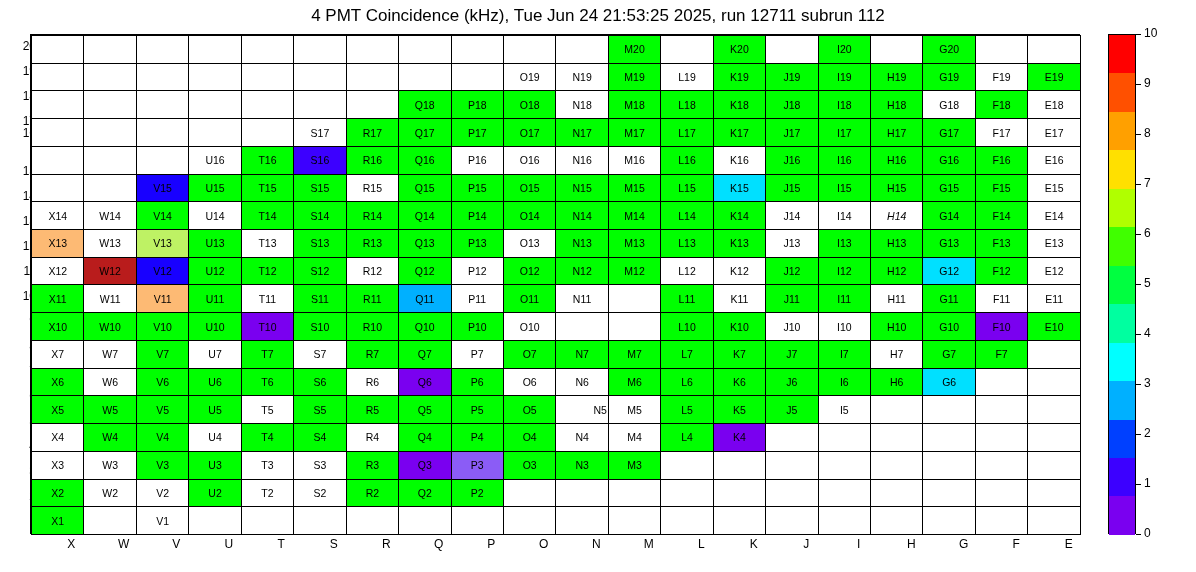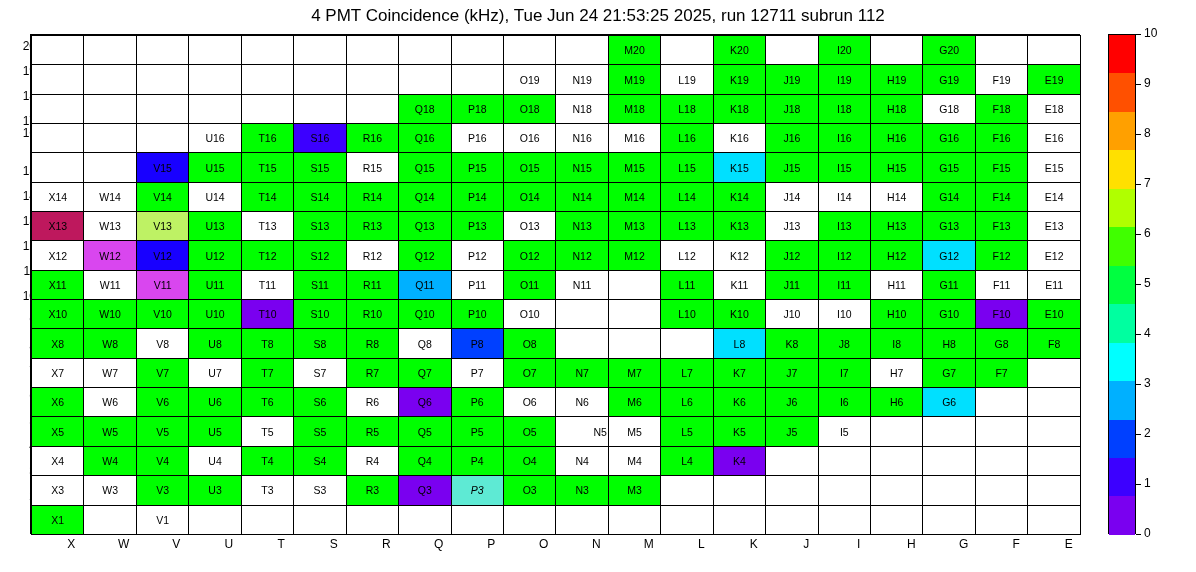--- a/index.html
+++ b/index.html
@@ -122,20 +122,42 @@
               <td style="background: rgb(0, 255, 0);">I18</td>
               <td style="background: rgb(0, 255, 0);">H18</td>
               <td style="background: rgb(255, 255, 255);">G18</td>
               <td style="background: rgb(0, 255, 0);">F18</td>
               <td style="background: rgb(255, 255, 255);">E18</td>
             </tr>
             <tr>
               <td style="background: rgb(255, 255, 255);"></td>
               <td style="background: rgb(255, 255, 255);"></td>
               <td style="background: rgb(255, 255, 255);"></td>
+              <td style="background: rgb(255, 255, 255);"></td>
+              <td style="background: rgb(255, 255, 255);"></td>
+              <td style="background: rgb(255, 255, 255);">S17</td>
+              <td style="background: rgb(0, 255, 0);">R17</td>
+              <td style="background: rgb(0, 255, 0);">Q17</td>
+              <td style="background: rgb(0, 255, 0);">P17</td>
+              <td style="background: rgb(0, 255, 0);">O17</td>
+              <td style="background: rgb(0, 255, 0);">N17</td>
+              <td style="background: rgb(0, 255, 0);">M17</td>
+              <td style="background: rgb(0, 255, 0);">L17</td>
+              <td style="background: rgb(0, 255, 0);">K17</td>
+              <td style="background: rgb(0, 255, 0);">J17</td>
+              <td style="background: rgb(0, 255, 0);">I17</td>
+              <td style="background: rgb(0, 255, 0);">H17</td>
+              <td style="background: rgb(0, 255, 0);">G17</td>
+              <td style="background: rgb(255, 255, 255);">F17</td>
+              <td style="background: rgb(255, 255, 255);">E17</td>
+            </tr>
+            <tr>
+              <td style="background: rgb(255, 255, 255);"></td>
+              <td style="background: rgb(255, 255, 255);"></td>
+              <td style="background: rgb(255, 255, 255);"></td>
               <td style="background: rgb(255, 255, 255);">U16</td>
               <td style="background: rgb(0, 255, 0);">T16</td>
               <td style="background: rgb(60, 0, 255);">S16</td>
               <td style="background: rgb(0, 255, 0);">R16</td>
               <td style="background: rgb(0, 255, 0);">Q16</td>
               <td style="background: rgb(255, 255, 255);">P16</td>
               <td style="background: rgb(255, 255, 255);">O16</td>
               <td style="background: rgb(255, 255, 255);">N16</td>
               <td style="background: rgb(255, 255, 255);">M16</td>
               <td style="background: rgb(0, 255, 0);">L16</td>
@@ -179,27 +201,27 @@
               <td style="background: rgb(0, 255, 0);">R14</td>
               <td style="background: rgb(0, 255, 0);">Q14</td>
               <td style="background: rgb(0, 255, 0);">P14</td>
               <td style="background: rgb(0, 255, 0);">O14</td>
               <td style="background: rgb(0, 255, 0);">N14</td>
               <td style="background: rgb(0, 255, 0);">M14</td>
               <td style="background: rgb(0, 255, 0);">L14</td>
               <td style="background: rgb(0, 255, 0);">K14</td>
               <td style="background: rgb(255, 255, 255);">J14</td>
               <td style="background: rgb(255, 255, 255);">I14</td>
-              <td style="background: rgb(255, 255, 255);">H14</td>
+              <td style="background: rgb(255, 255, 255); font-style: italic;">H14</td>
               <td style="background: rgb(0, 255, 0);">G14</td>
               <td style="background: rgb(0, 255, 0);">F14</td>
               <td style="background: rgb(255, 255, 255);">E14</td>
             </tr>
             <tr>
-              <td style="background: #be185d;">X13</td>
+              <td style="background: #fdba74;">X13</td>
               <td style="background: rgb(255, 255, 255);">W13</td>
               <td style="background: #bef264;">V13</td>
               <td style="background: rgb(0, 255, 0);">U13</td>
               <td style="background: rgb(255, 255, 255);">T13</td>
               <td style="background: rgb(0, 255, 0);">S13</td>
               <td style="background: rgb(0, 255, 0);">R13</td>
               <td style="background: rgb(0, 255, 0);">Q13</td>
               <td style="background: rgb(0, 255, 0);">P13</td>
               <td style="background: rgb(255, 255, 255);">O13</td>
               <td style="background: rgb(0, 255, 0);">N13</td>
@@ -208,21 +230,21 @@
               <td style="background: rgb(0, 255, 0);">K13</td>
               <td style="background: rgb(255, 255, 255);">J13</td>
               <td style="background: rgb(0, 255, 0);">I13</td>
               <td style="background: rgb(0, 255, 0);">H13</td>
               <td style="background: rgb(0, 255, 0);">G13</td>
               <td style="background: rgb(0, 255, 0);">F13</td>
               <td style="background: rgb(255, 255, 255);">E13</td>
             </tr>
             <tr>
               <td style="background: rgb(255, 255, 255);">X12</td>
-              <td style="background: #d946ef;">W12</td>
+              <td style="background: #b91c1c;">W12</td>
               <td style="background: rgb(24, 0, 255);">V12</td>
               <td style="background: rgb(0, 255, 0);">U12</td>
               <td style="background: rgb(0, 255, 0);">T12</td>
               <td style="background: rgb(0, 255, 0);">S12</td>
               <td style="background: rgb(255, 255, 255);">R12</td>
               <td style="background: rgb(0, 255, 0);">Q12</td>
               <td style="background: rgb(255, 255, 255);">P12</td>
               <td style="background: rgb(0, 255, 0);">O12</td>
               <td style="background: rgb(0, 255, 0);">N12</td>
               <td style="background: rgb(0, 255, 0);">M12</td>
@@ -231,21 +253,21 @@
               <td style="background: rgb(0, 255, 0);">J12</td>
               <td style="background: rgb(0, 255, 0);">I12</td>
               <td style="background: rgb(0, 255, 0);">H12</td>
               <td style="background: rgb(0, 224, 255);">G12</td>
               <td style="background: rgb(0, 255, 0);">F12</td>
               <td style="background: rgb(255, 255, 255); margin-left: 36px;">E12</td>
             </tr>
             <tr>
               <td style="background: rgb(0, 255, 0);">X11</td>
               <td style="background: rgb(255, 255, 255);">W11</td>
-              <td style="background: #d946ef; margin-top: 34px;">V11</td>
+              <td style="background: #fdba74; margin-top: 34px;">V11</td>
               <td style="background: rgb(0, 255, 0);">U11</td>
               <td style="background: rgb(255, 255, 255);">T11</td>
               <td style="background: rgb(0, 255, 0);">S11</td>
               <td style="background: rgb(0, 255, 0);">R11</td>
               <td style="background: rgb(0, 176, 255);">Q11</td>
               <td style="background: rgb(255, 255, 255);">P11</td>
               <td style="background: rgb(0, 255, 0);">O11</td>
               <td style="background: rgb(255, 255, 255);">N11</td>
               <td style="background: rgb(255, 255, 255);"></td>
               <td style="background: rgb(0, 255, 0);">L11</td>
@@ -271,42 +293,20 @@
               <td style="background: rgb(255, 255, 255);"></td>
               <td style="background: rgb(255, 255, 255);"></td>
               <td style="background: rgb(0, 255, 0);">L10</td>
               <td style="background: rgb(0, 255, 0);">K10</td>
               <td style="background: rgb(255, 255, 255);">J10</td>
               <td style="background: rgb(255, 255, 255);">I10</td>
               <td style="background: rgb(0, 255, 0);">H10</td>
               <td style="background: rgb(0, 255, 0);">G10</td>
               <td style="background: rgb(122, 0, 240);">F10</td>
               <td style="background: rgb(0, 255, 0);">E10</td>
-            </tr>
-            <tr>
-              <td style="background: rgb(0, 255, 0);">X8</td>
-              <td style="background: rgb(0, 255, 0);">W8</td>
-              <td style="background: rgb(255, 255, 255);">V8</td>
-              <td style="background: rgb(0, 255, 0);">U8</td>
-              <td style="background: rgb(0, 255, 0);">T8</td>
-              <td style="background: rgb(0, 255, 0);">S8</td>
-              <td style="background: rgb(0, 255, 0);">R8</td>
-              <td style="background: rgb(255, 255, 255);">Q8</td>
-              <td style="background: rgb(0, 64, 255);">P8</td>
-              <td style="background: rgb(0, 255, 0);">O8</td>
-              <td style="background: rgb(255, 255, 255);"></td>
-              <td style="background: rgb(255, 255, 255);"></td>
-              <td style="background: rgb(255, 255, 255);"></td>
-              <td style="background: rgb(0, 224, 255);">L8</td>
-              <td style="background: rgb(0, 255, 0);">K8</td>
-              <td style="background: rgb(0, 255, 0);">J8</td>
-              <td style="background: rgb(0, 255, 0);">I8</td>
-              <td style="background: rgb(0, 255, 0);">H8</td>
-              <td style="background: rgb(0, 255, 0);">G8</td>
-              <td style="background: rgb(0, 255, 0);">F8</td>
             </tr>
             <tr>
               <td style="background: rgb(255, 255, 255);">X7</td>
               <td style="background: rgb(255, 255, 255);">W7</td>
               <td style="background: rgb(0, 255, 0);">V7</td>
               <td style="background: rgb(255, 255, 255);">U7</td>
               <td style="background: rgb(0, 255, 0);">T7</td>
               <td style="background: rgb(255, 255, 255);">S7</td>
               <td style="background: rgb(0, 255, 0);">R7</td>
               <td style="background: rgb(0, 255, 0);">Q7</td>
@@ -391,24 +391,46 @@
             </tr>
             <tr>
               <td style="background: rgb(255, 255, 255);">X3</td>
               <td style="background: rgb(255, 255, 255);">W3</td>
               <td style="background: rgb(0, 255, 0);">V3</td>
               <td style="background: rgb(0, 255, 0);">U3</td>
               <td style="background: rgb(255, 255, 255);">T3</td>
               <td style="background: rgb(255, 255, 255);">S3</td>
               <td style="background: rgb(0, 255, 0);">R3</td>
               <td style="background: rgb(122, 0, 240);">Q3</td>
-              <td style="background: #5eead4; font-style: italic;">P3</td>
+              <td style="background: #8b5cf6;">P3</td>
               <td style="background: rgb(0, 255, 0);">O3</td>
               <td style="background: rgb(0, 255, 0);">N3</td>
               <td style="background: rgb(0, 255, 0);">M3</td>
+              <td style="background: rgb(255, 255, 255);"></td>
+              <td style="background: rgb(255, 255, 255);"></td>
+              <td style="background: rgb(255, 255, 255);"></td>
+              <td style="background: rgb(255, 255, 255);"></td>
+              <td style="background: rgb(255, 255, 255);"></td>
+              <td style="background: rgb(255, 255, 255);"></td>
+              <td style="background: rgb(255, 255, 255);"></td>
+              <td style="background: rgb(255, 255, 255);"></td>
+            </tr>
+            <tr>
+              <td style="background: rgb(0, 255, 0);">X2</td>
+              <td style="background: rgb(255, 255, 255);">W2</td>
+              <td style="background: rgb(255, 255, 255);">V2</td>
+              <td style="background: rgb(0, 255, 0);">U2</td>
+              <td style="background: rgb(255, 255, 255);">T2</td>
+              <td style="background: rgb(255, 255, 255);">S2</td>
+              <td style="background: rgb(0, 255, 0);">R2</td>
+              <td style="background: rgb(0, 255, 0);">Q2</td>
+              <td style="background: rgb(0, 255, 0);">P2</td>
+              <td style="background: rgb(255, 255, 255);"></td>
+              <td style="background: rgb(255, 255, 255);"></td>
+              <td style="background: rgb(255, 255, 255);"></td>
               <td style="background: rgb(255, 255, 255);"></td>
               <td style="background: rgb(255, 255, 255);"></td>
               <td style="background: rgb(255, 255, 255);"></td>
               <td style="background: rgb(255, 255, 255);"></td>
               <td style="background: rgb(255, 255, 255);"></td>
               <td style="background: rgb(255, 255, 255);"></td>
               <td style="background: rgb(255, 255, 255);"></td>
               <td style="background: rgb(255, 255, 255);"></td>
             </tr>
             <tr>

